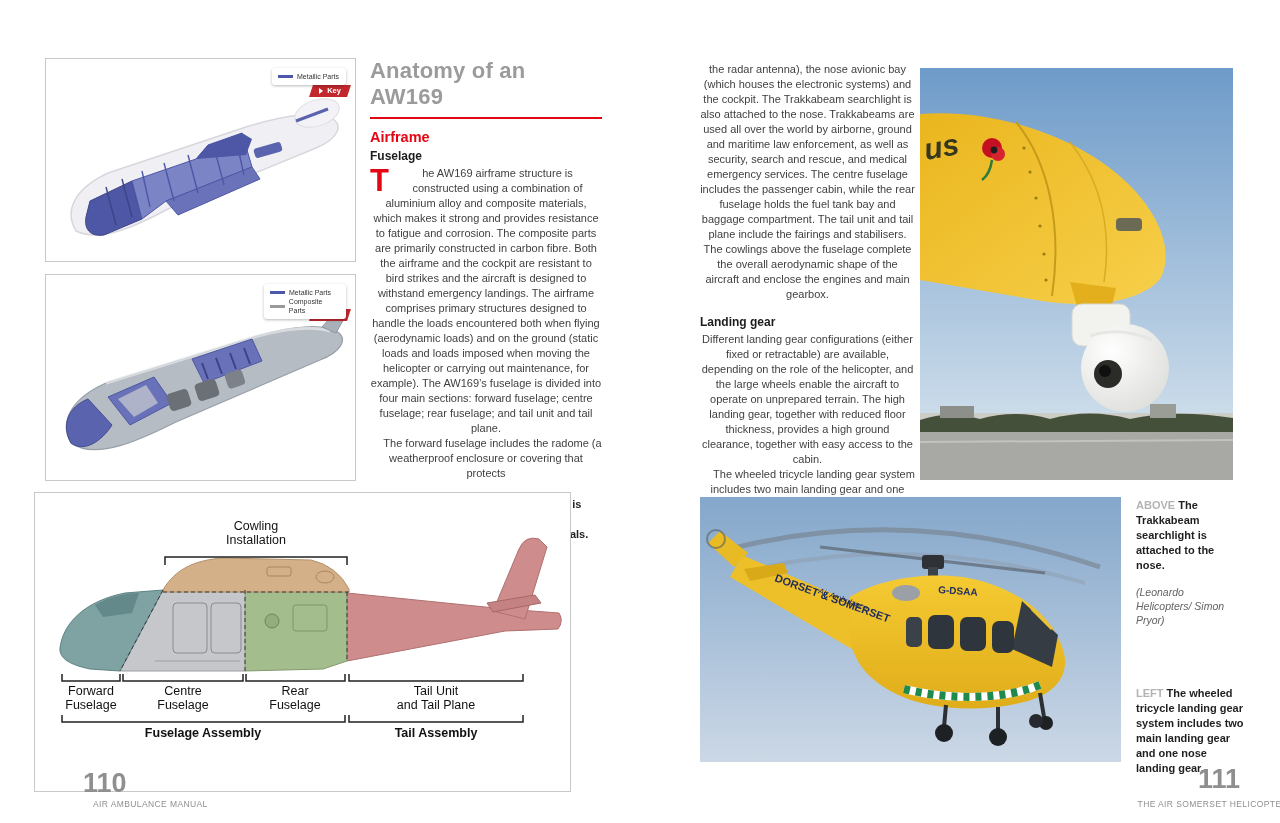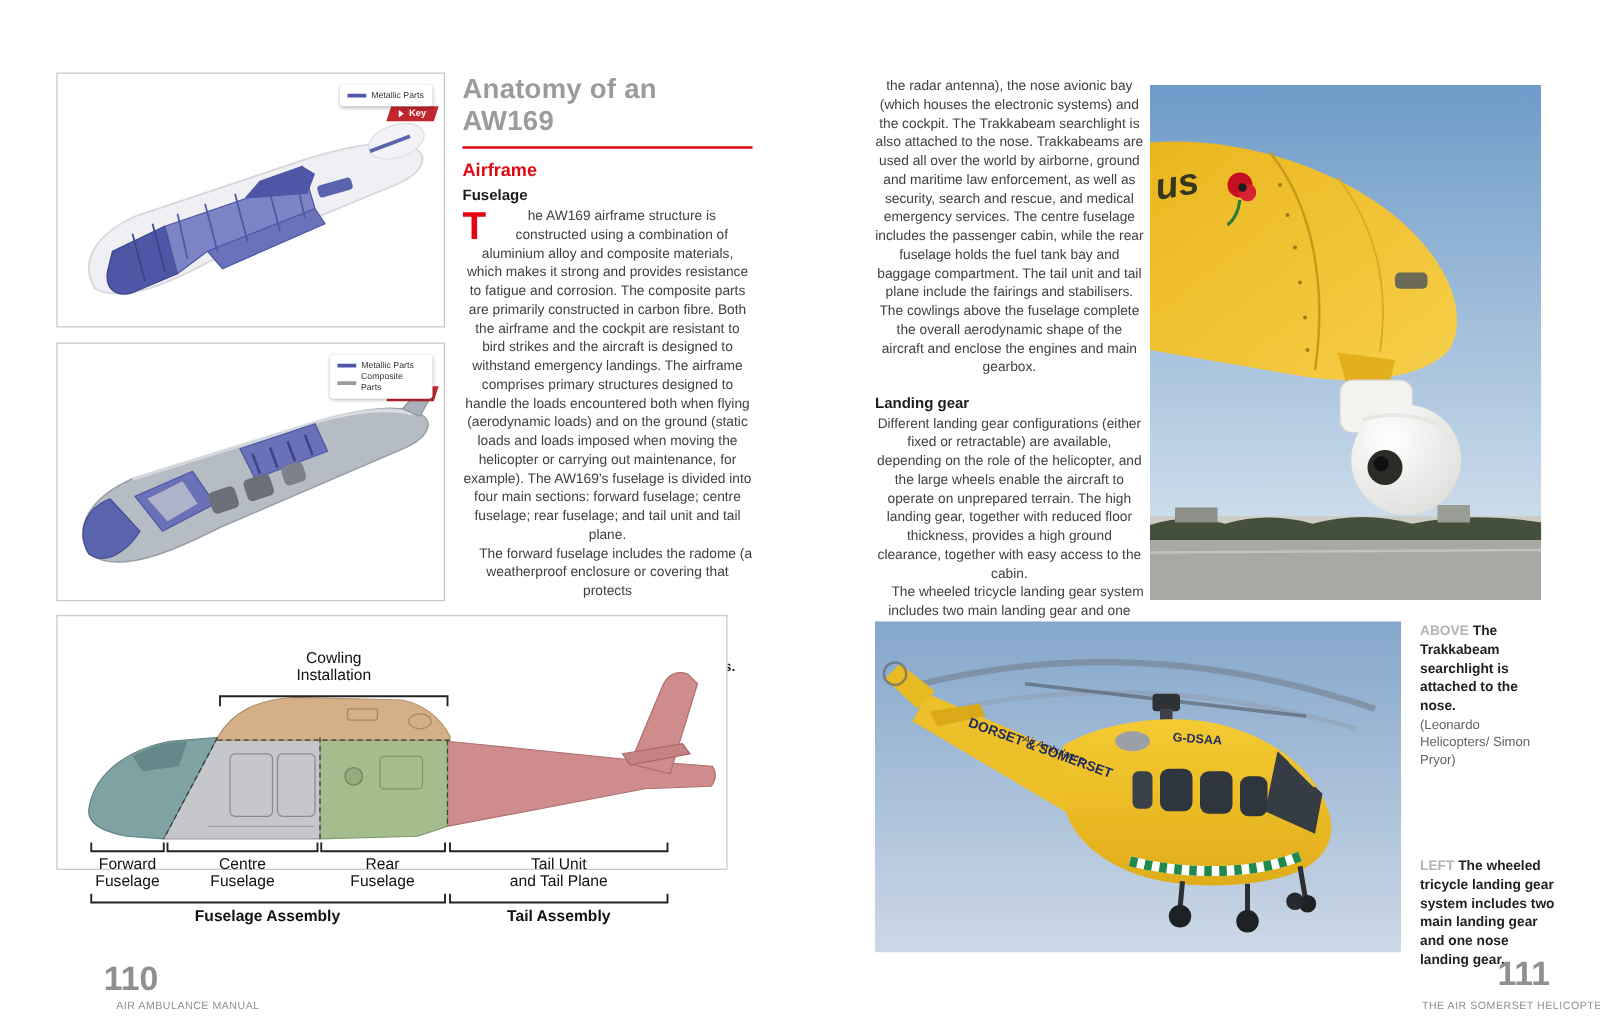--- a/index.html
+++ b/index.html
@@ -9,21 +9,21 @@
   
   .title{font-size:22px;font-weight:bold;color:#9b9b9b;letter-spacing:.2px;}
   .title-rule{height:2px;background:#e30613;margin:7px 0 10px 0;}
   .h-red{font-size:14.5px;font-weight:bold;color:#e30613;margin:0 0 4px 0;}
   .h-sub{font-size:12px;font-weight:bold;color:#1c1c1c;margin:0 0 3px 0;}
   .body-text{font-size:11px;line-height:15px;color:#3f3f3f;text-align:center;}
   .indent{text-indent:13px;margin-top:0;}
   .dropcap{float:left;color:#e30613;font-size:31px;line-height:26px;font-weight:bold;padding:2px 4px 0 0;}
   .caption{font-size:11px;line-height:15px;color:#1f1f1f;font-weight:bold;}
   .cap-label{color:#b3b3b3;font-weight:bold;}
-  .cap-credit{font-weight:normal;color:#636363;font-size:10.5px;line-height:14px;}
+  .cap-credit{font-style:italic;font-weight:normal;color:#636363;font-size:10.5px;line-height:14px;margin-top:12px;}
   .cap-gap{height:14px;}
   
   .keybox{position:absolute;top:9px;right:9px;background:#fff;border-radius:3px;
           box-shadow:0 1px 3px rgba(0,0,0,.28);padding:4px 6px 4px 6px;z-index:3;}
   .keyrow{display:flex;align-items:center;gap:4px;font-size:7px;color:#333;line-height:9px;}
   .swatch{width:15px;height:3px;display:inline-block;}
   .sw-blue{background:#4d57a8;}
   .sw-grey{background:#9a9a9a;}
   .keyribbon{position:absolute;right:6px;background:#c1272d;color:#fff;font-size:7.5px;font-weight:bold;
              padding:1px 8px 2px 8px;transform:skewX(-18deg);display:flex;align-items:center;gap:4px;z-index:2;}
@@ -122,21 +122,21 @@
       <div class="cap-credit">(Leonardo Helicopters)</div>
     </div>
     <div class="cap-gap"></div>
     <div class="caption">
       <span class="cap-label">BELOW</span>
       <span>Airframe primary structures.</span>
       <div class="cap-credit">(Leonardo Helicopters)</div>
     </div>
   </div>
 
-  <div class="pagebox" style="left:45px;top:492px;width:537px;height:204px;">
+  <div class="pagebox" style="left:34px;top:492px;width:537px;height:300px;">
     <svg width="535" height="264" viewBox="0 0 535 264" style="position:absolute;left:0;top:0;">
 
       <path d="M312,100 L470,116 L524,120 Q529,128 523,136 L470,138 L312,168 Z" fill="#cf8c8c" stroke="#b07070" stroke-width="1"></path>
       <path d="M458,118 L484,56 Q490,42 504,46 L512,54 L490,126 Z" fill="#cf8c8c" stroke="#b07070"></path>
       <path d="M452,110 L500,102 L506,110 L458,119 Z" fill="#c48282" stroke="#a86868"></path>
 
       <path d="M210,97 L312,99 L312,168 L288,176 L210,178 Z" fill="#a3bd8c" stroke="#81996c"></path>
       <circle cx="237" cy="128" r="7" fill="#93ad7c" stroke="#6f855c"></circle>
       <rect x="258" y="112" width="34" height="26" rx="3" fill="none" stroke="#7f976a"></rect>
 

